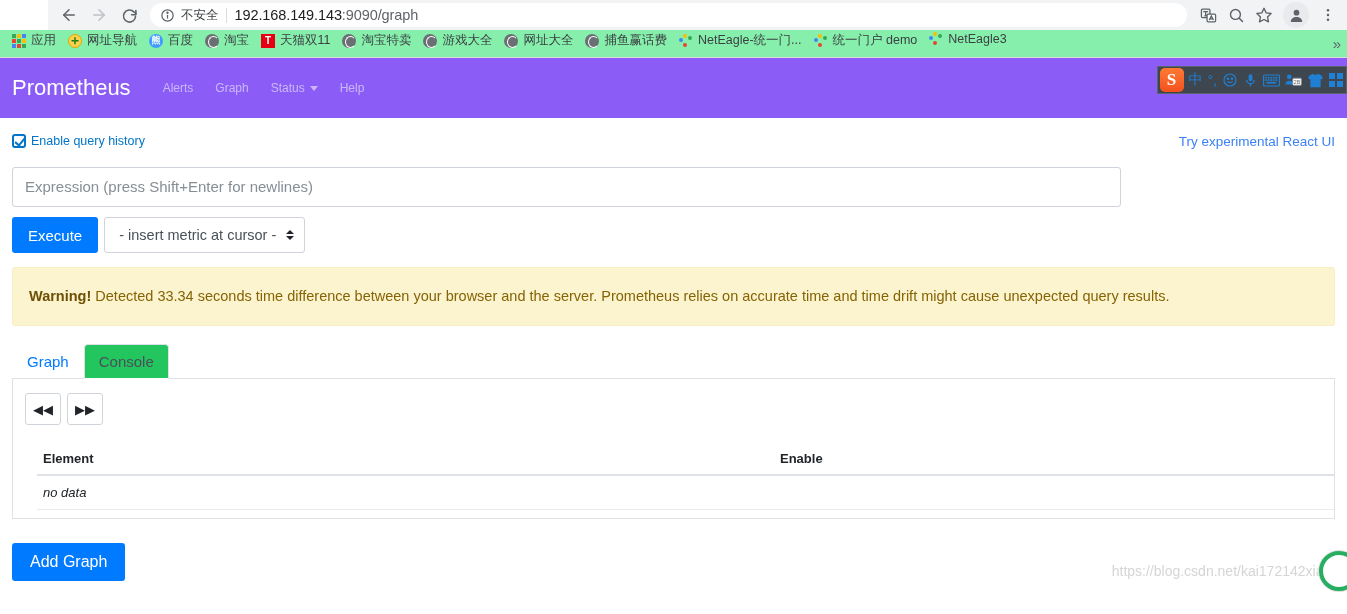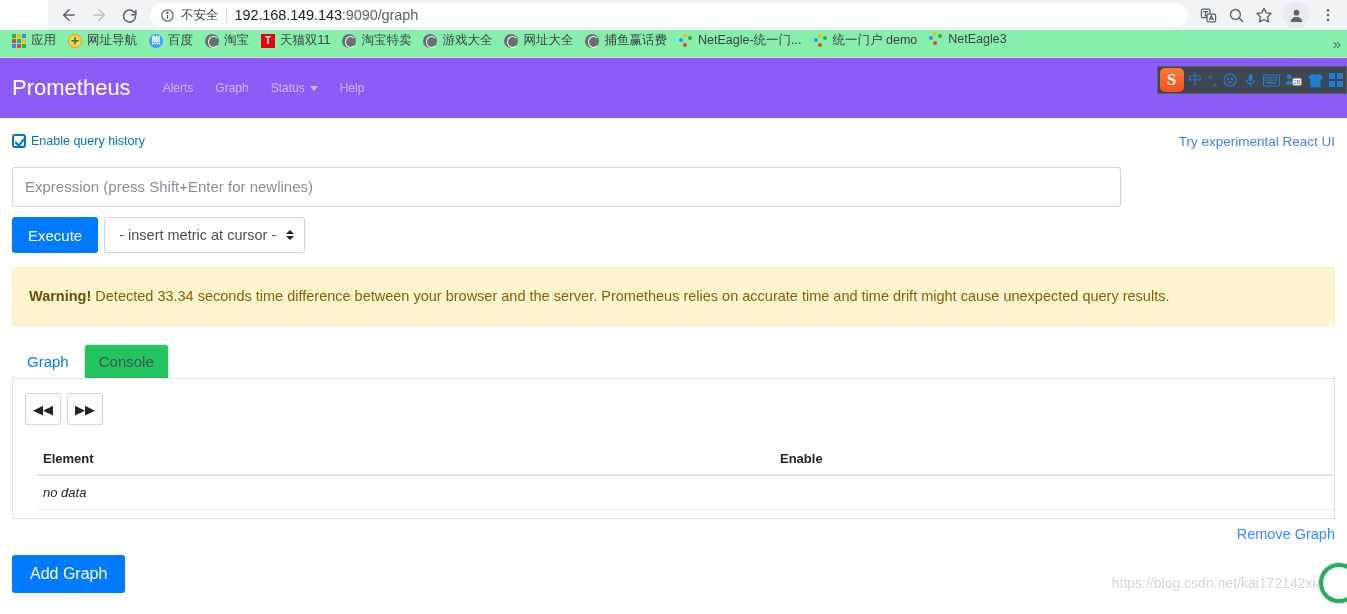--- a/index.html
+++ b/index.html
@@ -371,21 +371,21 @@
   }
   .remove-link { color: #2f8eff; font-size: 14.5px; cursor: pointer; }
 
   .btn-add {
     background: #007bff;
     color: #fff;
     border: none;
     border-radius: 3px;
     font-size: 16px;
     padding: 10px 18px;
-    margin-top: 12px;
+    margin-top: 24px;
     cursor: pointer;
     font-family: "Liberation Sans", sans-serif;
   }
 
   .watermark {
     position: absolute;
     right: 8px;
     bottom: 2px;
     font-size: 14px;
     color: #d5d5d5;
@@ -689,21 +689,18 @@
       </thead>
       <tbody>
         <tr>
           <td>no data</td>
           <td></td>
         </tr>
       </tbody>
     </table>
   </div>
 
-  <div class="remove-row">
-    <a class="remove-link">Remove Graph</a>
-  </div>
 
   <button class="btn-add">Add Graph</button>
 
   <div class="watermark">https://blog.csdn.net/kai172142xiang</div>
   <div class="green-badge"></div>
 </div>
 
 </body></html>

